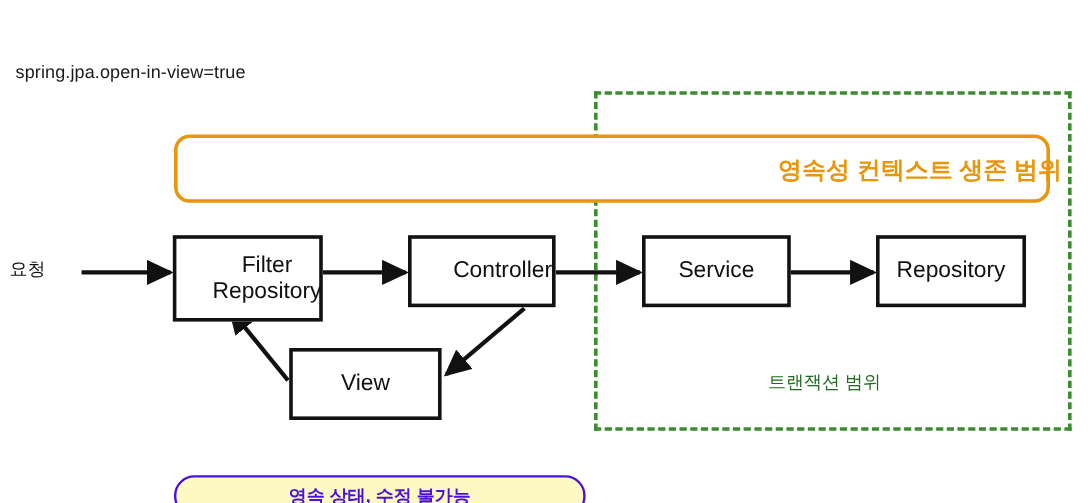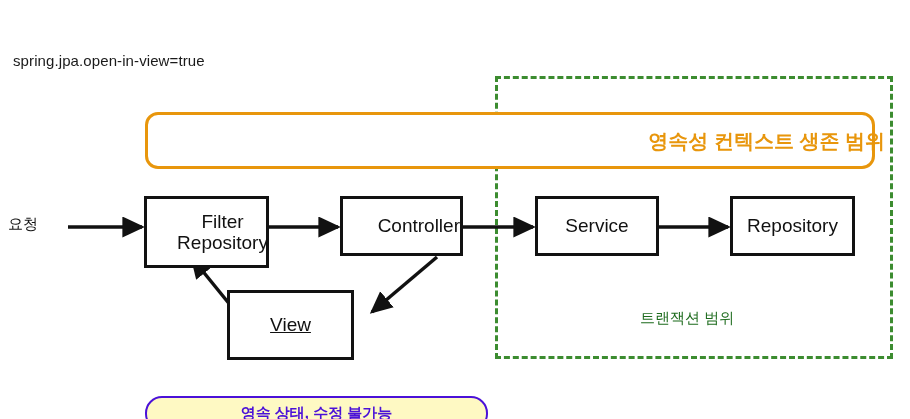--- a/index.html
+++ b/index.html
@@ -78,21 +78,21 @@
     display: flex;
     align-items: center;
     justify-content: center;
     text-align: center;
     font-size: 19px;
     color: #111111;
     line-height: 1.12;
   }
   #node-filter      { left: 144px; top: 152px; width: 125px; height: 72px; padding-left: 32px; }
   #node-controller  { left: 340px; top: 152px; width: 123px; height: 60px; justify-content: flex-end; }
-  #node-view        { left: 227px; top: 246px; width: 127px; height: 70px; text-decoration: underline; }
+  #node-view        { left: 241px; top: 246px; width: 127px; height: 60px; }
   #node-service     { left: 535px; top: 152px; width: 124px; height: 60px; }
   #node-repository  { left: 730px; top: 152px; width: 125px; height: 60px; }
 
   
   #request-label {
     left: 8px;
     top: 171px;
     font-size: 15px;
     color: #111111;
     white-space: nowrap;

